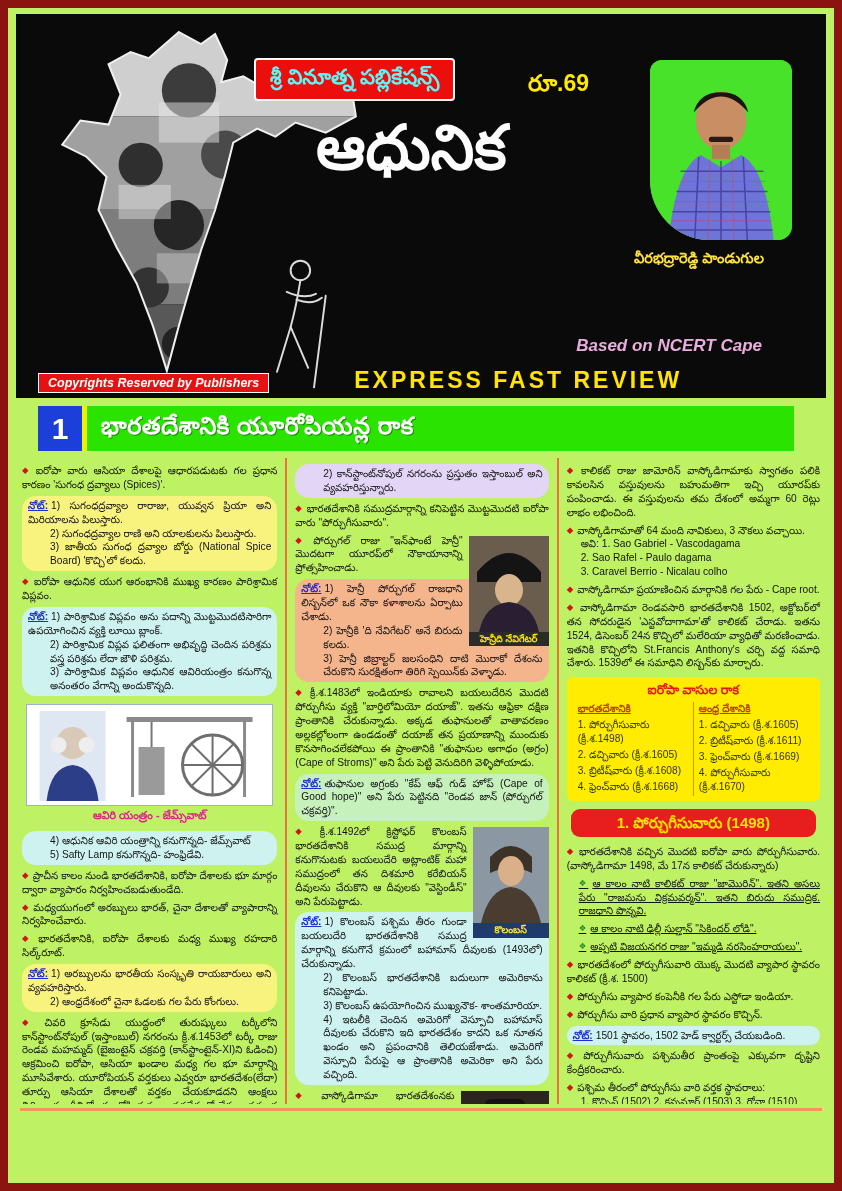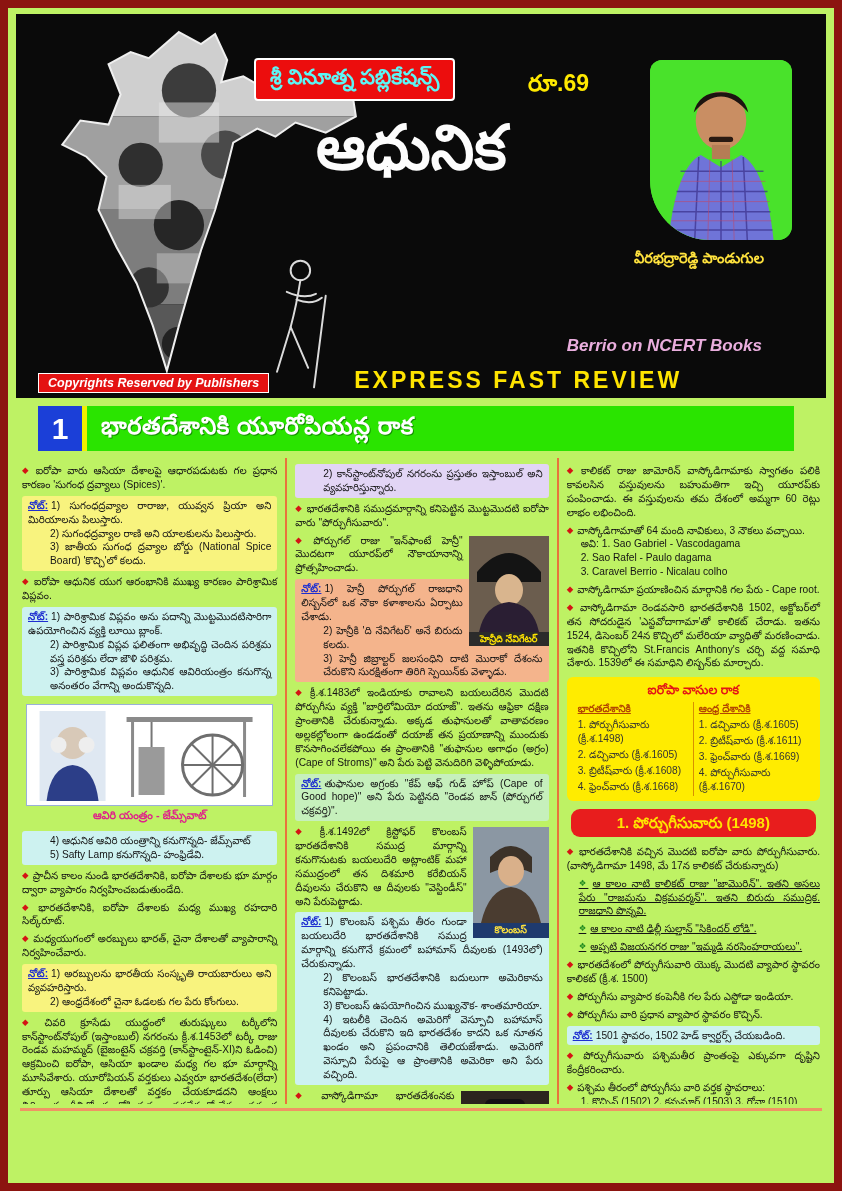--- a/index.html
+++ b/index.html
@@ -33,21 +33,21 @@
   .content{margin:7px 6px 0;display:grid;grid-template-columns:1fr 1fr 1fr;height:646px;overflow:hidden;}
   .col{padding:2px 8px;font-size:10.2px;line-height:1.36;color:#141414;text-align:justify;overflow:hidden;}
   .col+.col{border-left:2px solid #e8743c;}
   .bottom-rule{margin:4px 12px 0;border-top:3px solid #ef9464;}
   .blk{margin:4px 0;}
   .para{position:relative;}
   .para.sub-level{margin-left:12px;text-decoration:underline;}
   .marker{color:#d41414;font-size:8.5px;margin-right:4px;vertical-align:1px;}
   .marker.sub{color:#1f8a1f;}
   .extra-line{padding-left:14px;text-align:left;}
-  .note{padding:3px 6px;border-radius:3px;}
+  .note{padding:3px 6px;border-radius:14px;}
   .bg-yellow{background:#f8f37e;}
   .bg-cyan{background:#cdf2f0;}
   .bg-violet{background:#e2d5f5;}
   .bg-salmon{background:#f4b48c;}
   .bg-green{background:#c6f0bc;}
   .note-label{color:#1f2fd0;font-weight:bold;text-decoration:underline;margin-right:3px;}
   .note-line{padding-left:22px;}
   .figure{text-align:center;padding:2px 0;}
   .portrait{display:inline-block;overflow:hidden;vertical-align:top;}
   .portrait svg{display:block;width:100%;height:100%;}
@@ -131,21 +131,21 @@
         <g stroke="#c04868" stroke-width=".8" opacity=".7">
           <line x1="30" y1="120" x2="114" y2="120"></line>
             <line x1="24" y1="140" x2="118" y2="140"></line>
           <line x1="21" y1="159" x2="120" y2="159"></line>
             <line x1="59" y1="98" x2="57" y2="178"></line>
           <line x1="81" y1="98" x2="83" y2="178"></line>
         </g>
       </svg>
     </div>
     <div class="author">వీరభద్రారెడ్డి పాండుగుల</div>
-    <div class="based">Berrio on NCERT Books</div>
+    <div class="based">Based on NCERT Cape</div>
     <div class="review">EXPRESS FAST REVIEW</div>
     <div class="copyright">Copyrights Reserved by Publishers</div>
   </div>
 
   <div class="greenbar">
     <div class="num-box">1</div>
     <div class="chapter-title">భారతదేశానికి యూరోపియన్ల రాక</div>
   </div>
 
   <div class="content">
@@ -180,22 +180,22 @@
                 <line x1="199" y1="39" x2="157" y2="81" stroke="#6e6e6e" stroke-width="2"></line>
                 <rect x="104" y="42" width="26" height="48" fill="#9a9a9a"></rect>
                 <line x1="117" y1="17" x2="117" y2="42" stroke="#777" stroke-width="2"></line>
               </svg></div><div class="caption cap-watt">ఆవిరి యంత్రం - జేమ్స్‌వాట్</div></div>
         </div>
         <div class="blk note bg-cyan">
           <div class="note-line">4) ఆధునిక ఆవిరి యంత్రాన్ని కనుగొన్నది- జేమ్స్‌వాట్</div>
           <div class="note-line">5) Safty Lamp కనుగొన్నది- హంఫ్రిడేవి.</div>
         </div>
         <div class="blk para"><span class="marker">◆</span><span class="txt">ప్రాచీన కాలం నుండి భారతదేశానికి, ఐరోపా దేశాలకు భూ మార్గం ద్వారా వ్యాపారం నిర్వహించబడుతుండేది.</span></div>
+        <div class="blk para"><span class="marker">◆</span><span class="txt">మధ్యయుగంలో అరబ్బులు భారత్, చైనా దేశాలతో వ్యాపారాన్ని నిర్వహించేవారు.</span></div>
         <div class="blk para"><span class="marker">◆</span><span class="txt">భారతదేశానికి, ఐరోపా దేశాలకు మధ్య ముఖ్య రహదారి సిల్క్‌రూట్.</span></div>
-        <div class="blk para"><span class="marker">◆</span><span class="txt">మధ్యయుగంలో అరబ్బులు భారత్, చైనా దేశాలతో వ్యాపారాన్ని నిర్వహించేవారు.</span></div>
         <div class="blk note bg-yellow">
           <div class="note-first"><span class="note-label">నోట్:</span><span class="txt">1) అరబ్బులను భారతీయ సంస్కృతి రాయబారులు అని వ్యవహరిస్తారు.</span></div>
           <div class="note-line">2) ఆంధ్రదేశంలో చైనా ఓడలకు గల పేరు కోంగులు.</div>
         </div>
         <div class="blk para"><span class="marker">◆</span><span class="txt">చివరి క్రూసేడు యుద్ధంలో తురుష్కులు టర్కీలోని కాన్‌స్టాంట్‌నోపుల్ (ఇస్తాంబుల్) నగరంను క్రీ.శ.1453లో టర్కీ రాజు రెండవ మహమ్మద్ (బైజంటైన్ చక్రవర్తి (కాన్‌స్టాంటైన్-XI)ని ఓడించి) ఆక్రమించి ఐరోపా, ఆసియా ఖండాల మధ్య గల భూ మార్గాన్ని మూసివేశారు. యూరోపియన్ వర్తకులు ఎవ్వరూ భారతదేశం(లేదా) తూర్పు ఆసియా దేశాలతో వర్తకం చేయకూడదని ఆంక్షలు విధించారు. దీనితో యూరోపియన్లు భారతదేశంతో నేరుగా సముద్ర మార్గాన్ని కనుగొనుటకు నిర్ణయించారు.</span></div>
       </div>
     <div class="col">
         <div class="blk note bg-violet">
           <div class="note-line">2) కాన్‌స్టాంట్‌నోపుల్ నగరంను ప్రస్తుతం ఇస్తాంబుల్ అని వ్యవహరిస్తున్నారు.</div>
         </div>

